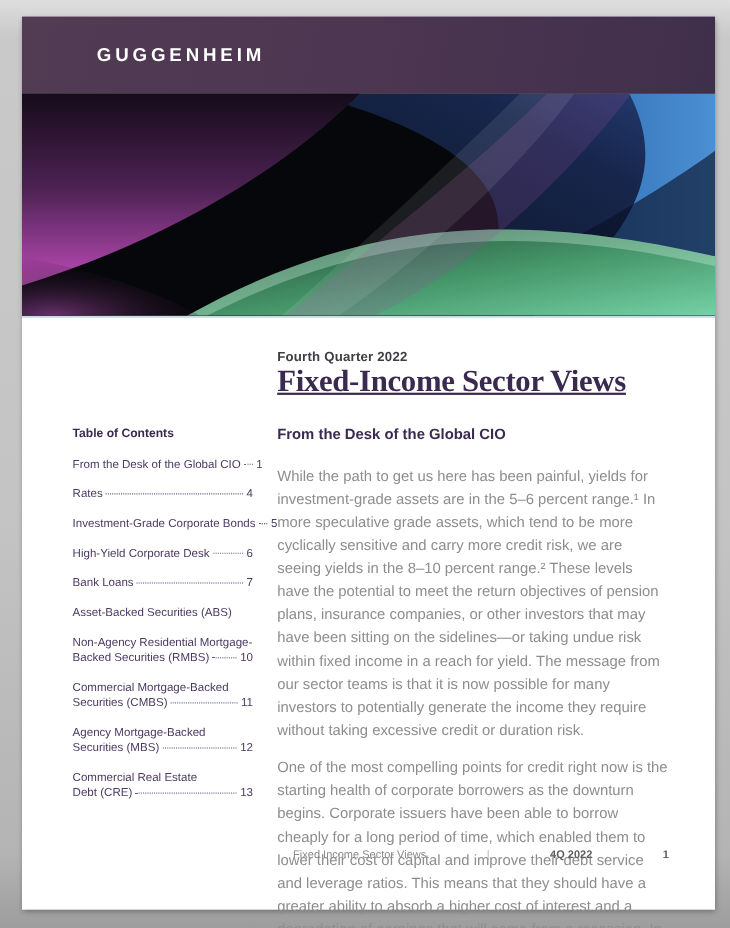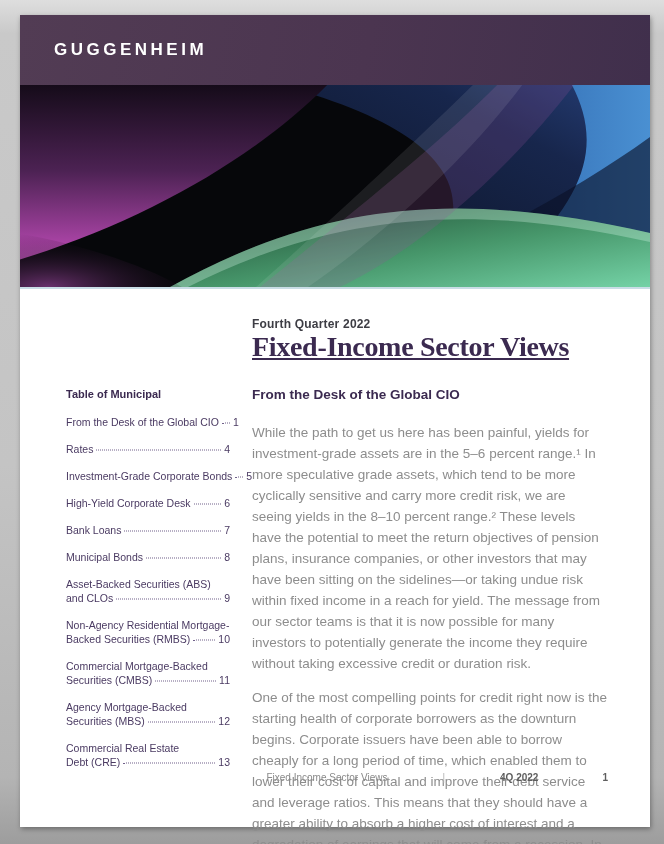--- a/index.html
+++ b/index.html
@@ -11,21 +11,21 @@
   }
   .page {
     position:absolute; left:20px; top:15px; width:630px; height:812px;
     background:#ffffff;
     box-shadow:1px 2px 5px rgba(0,0,0,.35);
   }
   
   .masthead {
     height:70px;
     background:linear-gradient(100deg,#523c54 0%,#4b3550 55%,#402f4c 100%);
-    display:flex; align-items:center; padding-left:34px;
+    display:flex; align-items:center; padding-left:68px;
   }
   .logo {
     color:#ffffff; font-size:17px; font-weight:bold;
     letter-spacing:3.5px; font-stretch:condensed;
   }
   
   .hero { height:202px; position:relative; overflow:hidden; background:#06070a; }
   .hero svg { display:block; width:100%; height:100%; }
   .hero-edge { height:2px; background:#c9dde6; }
   
@@ -104,21 +104,21 @@
       <path d="M-5 176 C 128 136 242 68 312 -5 L -5 -5 Z" fill="url(#gPurple)"></path>
       <path d="M-5 202 L -5 148 C 55 158 120 178 162 202 Z" fill="url(#gGlow)"></path>
       <path d="M236 202 C 326 122 410 42 458 -5 L 506 -5 C 442 82 352 158 288 202 Z" fill="rgba(255,255,255,0.09)"></path>
     </svg>
   </div>
   <div class="hero-edge"></div>
 
   <div class="content">
 
     <div class="toc">
-      <div class="toc-heading">Table of Municipal</div>
+      <div class="toc-heading">Table of Contents</div>
 
       <div class="toc-item">
         <div></div>
         <div class="toc-row">
             <span class="lbl">From the Desk of the Global CIO</span>
             <span class="toc-leader"></span>
             <span class="toc-page">1</span>
           </div>
       </div>
       <div class="toc-item">
@@ -147,34 +147,21 @@
       </div>
       <div class="toc-item">
         <div></div>
         <div class="toc-row">
             <span class="lbl">Bank Loans</span>
             <span class="toc-leader"></span>
             <span class="toc-page">7</span>
           </div>
       </div>
       <div class="toc-item">
-        <div></div>
-        <div class="toc-row">
-            <span class="lbl">Municipal Bonds</span>
-            <span class="toc-leader"></span>
-            <span class="toc-page">8</span>
-          </div>
-      </div>
-      <div class="toc-item">
         <div>Asset-Backed Securities (ABS)</div>
-        <div class="toc-row">
-            <span class="lbl">and CLOs</span>
-            <span class="toc-leader"></span>
-            <span class="toc-page">9</span>
-          </div>
       </div>
       <div class="toc-item">
         <div>Non-Agency Residential Mortgage-</div>
         <div class="toc-row">
             <span class="lbl">Backed Securities (RMBS)</span>
             <span class="toc-leader"></span>
             <span class="toc-page">10</span>
           </div>
       </div>
       <div class="toc-item">

